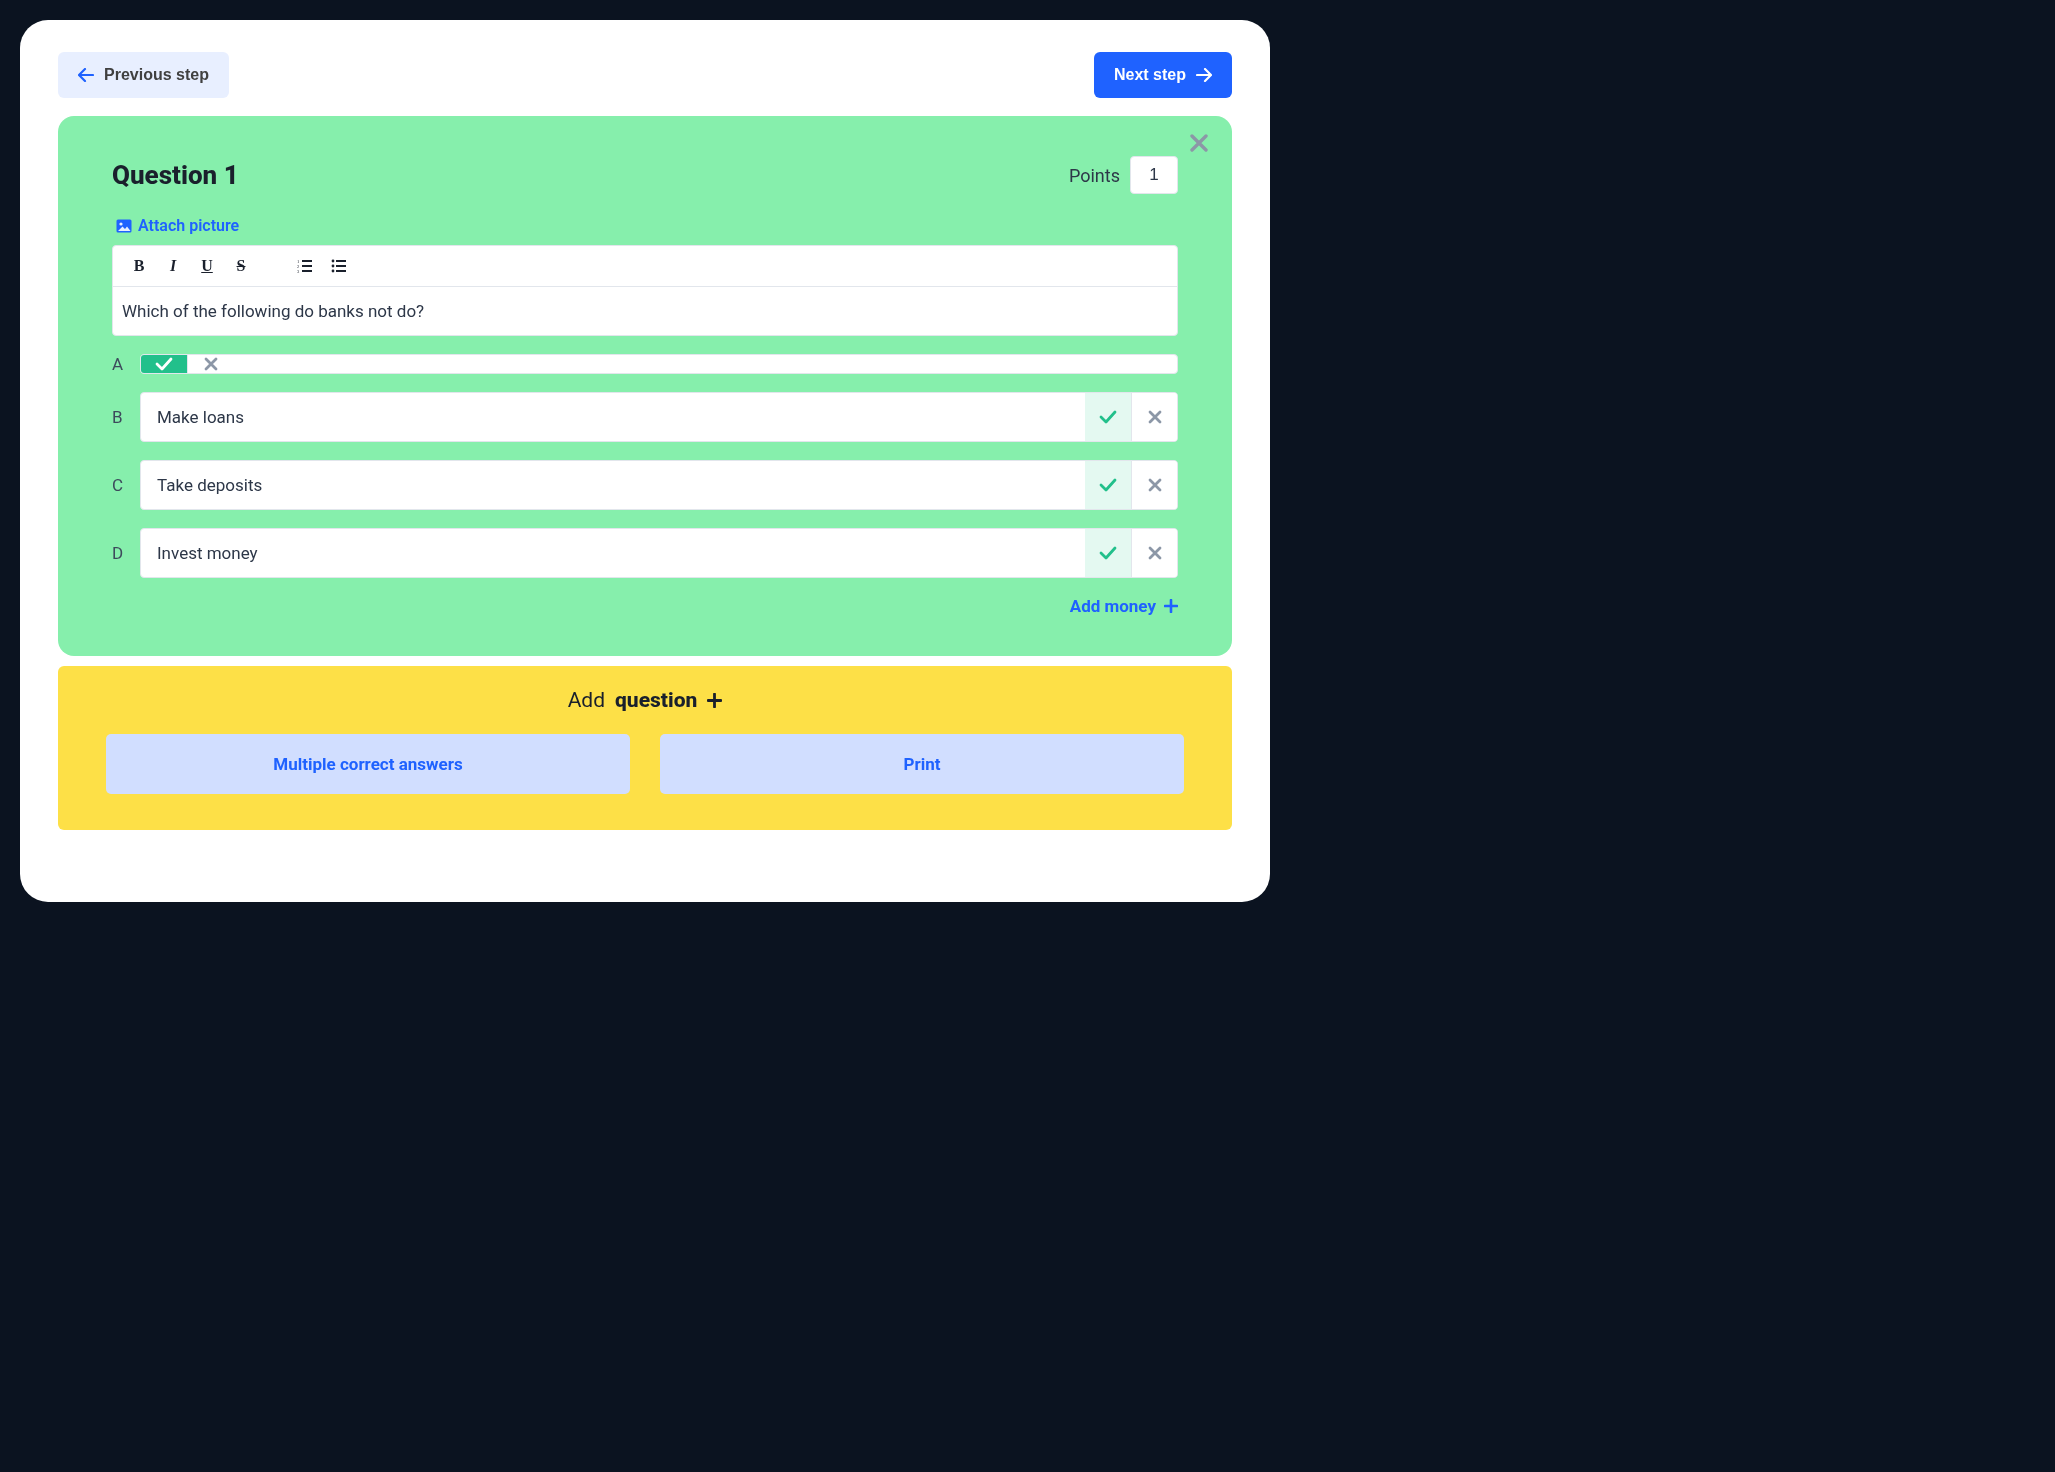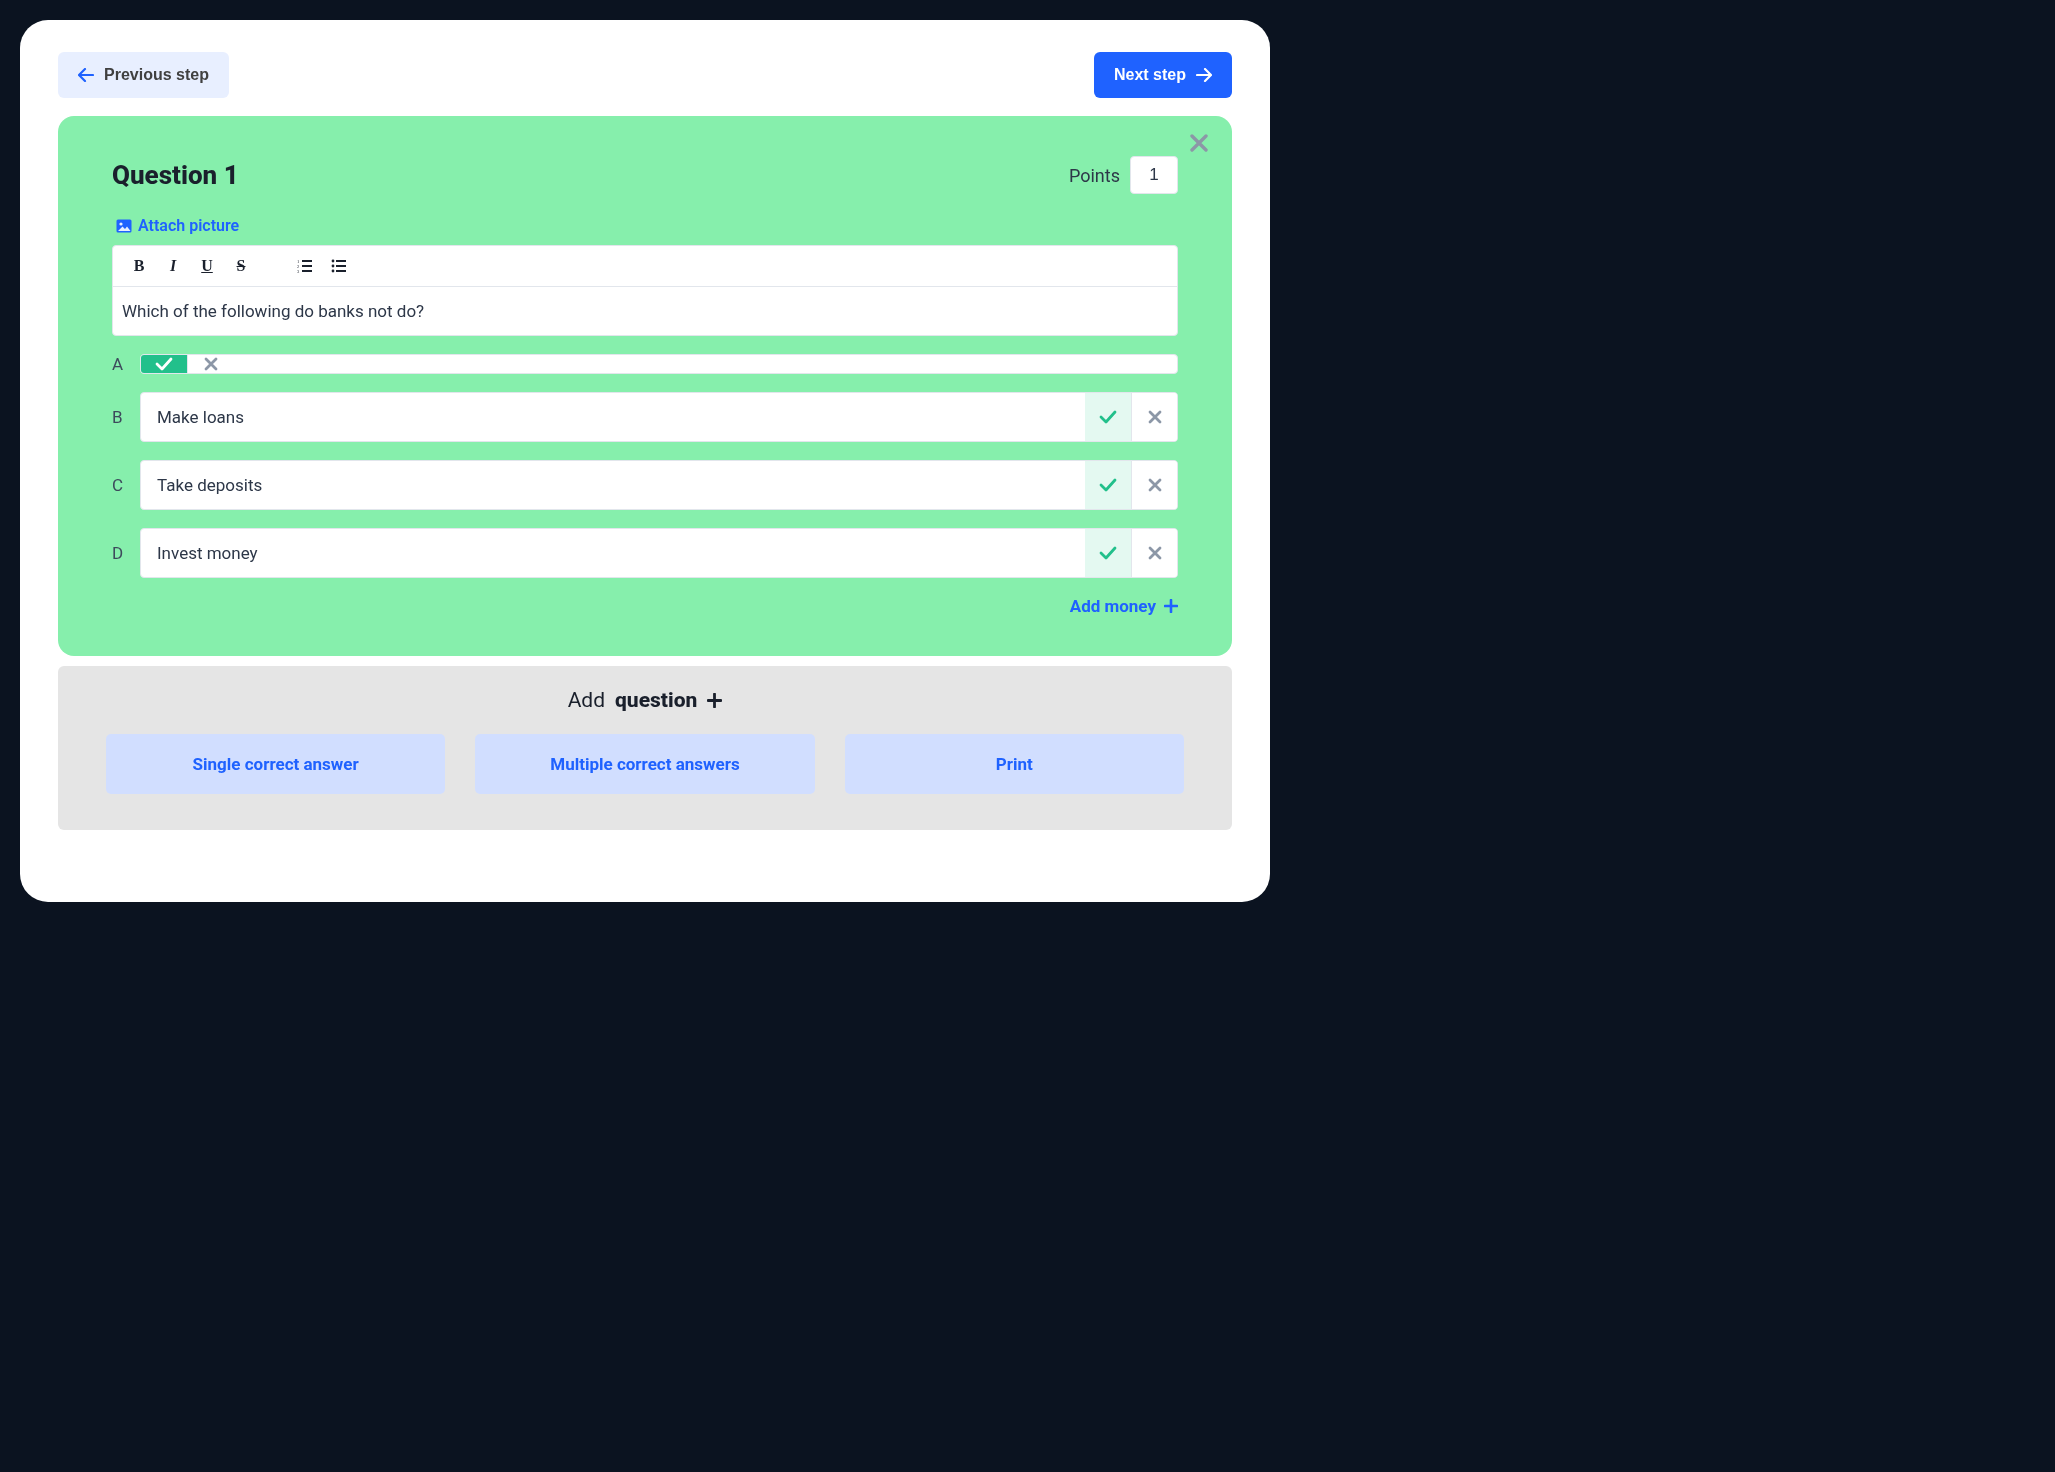--- a/index.html
+++ b/index.html
@@ -187,21 +187,21 @@
   font-weight: 700;
   font-size: 17px;
   cursor: pointer;
   margin-top: 8px;
   display: flex;
   justify-content: flex-end;
   align-items: center;
   gap: 8px;
 }
 .panel2 {
-  background: #e5e5e5;
+  background: #fde047;
   border-radius: 6px;
   padding: 22px 48px 36px 48px;
   margin-top: 10px;
 }
 .add-q-title {
   text-align: center;
   font-size: 21px;
   color: #1a202c;
   display: flex;
   justify-content: center;
@@ -388,19 +388,18 @@
     <div class="add-q-title">
       <span>Add</span>
       <span class="bold">question</span>
       <span>
         <svg width="15" height="15" viewBox="0 0 15 15">
             <path d="M7.5 1 V14 M1 7.5 H14" stroke="#1a202c" stroke-width="2.8" stroke-linecap="round"></path>
           </svg>
       </span>
     </div>
     <div class="type-row">
-      <div class="type-btn">Single correct answer</div>
       <div class="type-btn">Multiple correct answers</div>
       <div class="type-btn">Print</div>
     </div>
   </div>
 
 </div>
 
 </body></html>

